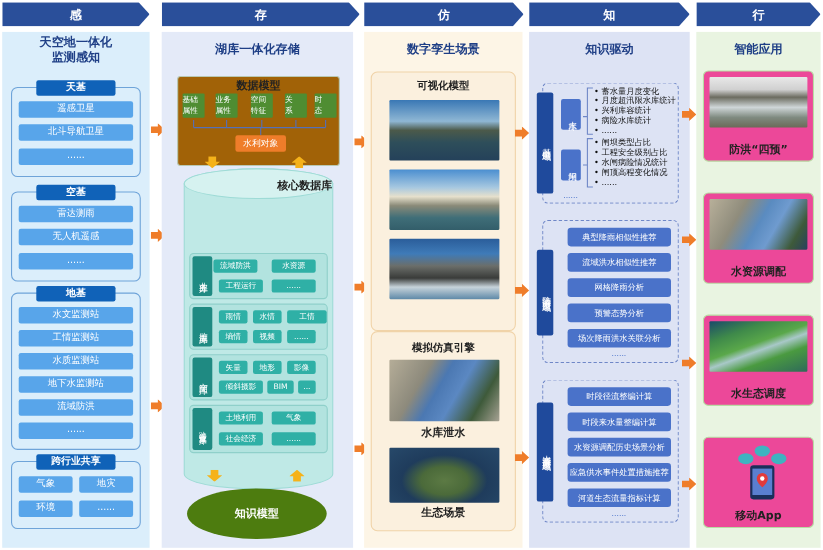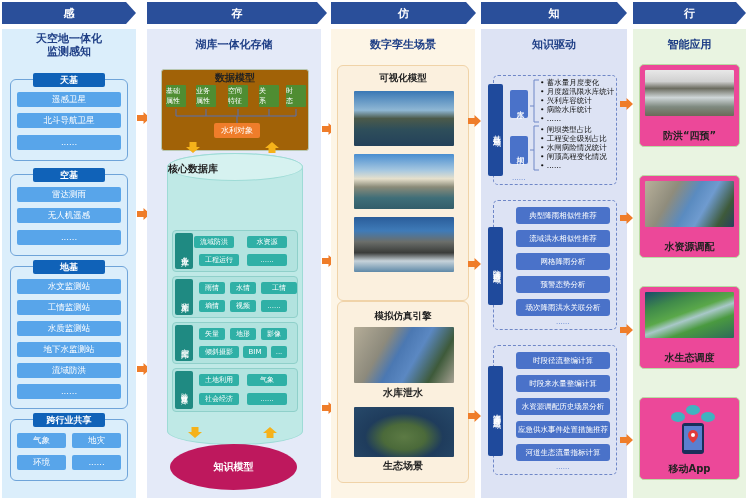--- a/index.html
+++ b/index.html
@@ -18,25 +18,25 @@
 #c2{left:147px;width:174px;background:#e4eaf8}
 .dm{position:absolute;left:14px;top:40px;width:148px;height:82px;border:1px solid #b9c8b3;border-radius:3px;background:#a16207}
 .dm-t{position:absolute;left:0;right:0;top:1px;text-align:center;font-size:10px;font-weight:bold;color:#222}
 .gbox{position:absolute;top:15px;height:22px;background:#4f8d32;color:#fff;font-size:7px;line-height:10px;padding-top:1px;border-radius:1px}
 .obox{position:absolute;left:52px;top:53px;width:46px;height:15px;background:#ef7d2a;color:#fff;font-size:8px;text-align:center;line-height:15px;border-radius:2px}
 .yarr{position:absolute;width:14px;height:11px;background:#f5b21a}
 .yarr.down{clip-path:polygon(25% 0,75% 0,75% 45%,100% 45%,50% 100%,0 45%,25% 45%)}
 .yarr.up{clip-path:polygon(50% 0,100% 55%,75% 55%,75% 100%,25% 100%,25% 55%,0 55%)}
 .cyl{position:absolute;left:20px;top:124px;width:136px;height:292px;background:#bfe9e6;border-radius:68px/14px;border:1px solid #9edbd6}
 .cyl-top{position:absolute;left:-1px;top:-1px;width:136px;height:28px;border-radius:50%;background:#d6f2f0;border:1px solid #9edbd6}
-.cyl-t{position:absolute;left:0;right:0;top:8px;text-align:left;font-size:10px;font-weight:bold;color:#222}
+.cyl-t{position:absolute;left:0;right:0;top:8px;text-align:right;font-size:10px;font-weight:bold;color:#222}
 .lib{position:absolute;left:4px;right:4px;border:1px solid #8fd0ca;border-radius:4px;background:#b2e3df}
 .lib-l{position:absolute;left:2px;top:2px;bottom:2px;width:18px;background:#1f8a82;color:#fff;font-size:8px;text-align:center;display:flex;align-items:center;justify-content:center;line-height:10px;border-radius:2px;writing-mode:vertical-rl;letter-spacing:1px}
 .tb{position:absolute;height:12px;background:#2fb0a6;color:#fff;font-size:7px;text-align:center;line-height:12px;border-radius:2px}
-.ell{position:absolute;left:23px;top:415px;width:127px;height:46px;border-radius:50%;background:#be185d;color:#fff;font-size:10px;font-weight:bold;display:flex;align-items:center;justify-content:center}
+.ell{position:absolute;left:23px;top:415px;width:127px;height:46px;border-radius:50%;background:#4d7c0f;color:#fff;font-size:10px;font-weight:bold;display:flex;align-items:center;justify-content:center}
 
 #c3{left:331px;width:144px;background:#fdf5e6}
 .panel3{position:absolute;left:6px;right:6px;border:1px solid #f0d3a8;border-radius:6px;background:#fbf0de}
 .p-t{position:absolute;left:0;right:0;text-align:center;font-size:9.5px;font-weight:bold;color:#222}
 .img{position:absolute;left:16px;width:100px;border-radius:1px}
 .cap{position:absolute;left:0;right:0;text-align:center;font-size:10px;font-weight:bold;color:#222}
 
 #c4{left:481px;width:146px;background:#dde3f4}
 .dom{position:absolute;left:12px;right:10px;border:1px dashed #6f87c7;border-radius:5px}
 .dom-l{position:absolute;left:-6px;width:15px;background:#1f4a9c;color:#fff;font-size:8px;text-align:center;writing-mode:vertical-rl;display:flex;align-items:center;justify-content:center;border-radius:2px;letter-spacing:1px}

